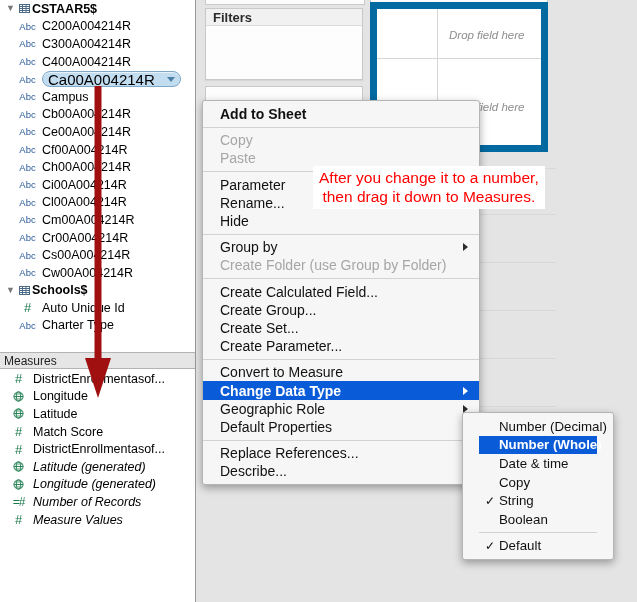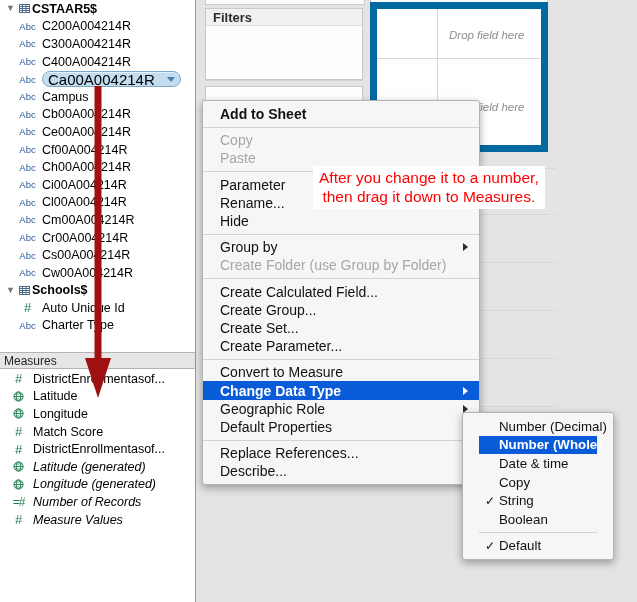--- a/index.html
+++ b/index.html
@@ -380,33 +380,33 @@
         <div class="tree-row" style="padding-left:4px">
           <span class="type-globe">
             <svg width="11" height="11" viewBox="0 0 12 12">
               <circle cx="6" cy="6" r="5" fill="none" stroke="#1a7a4a" stroke-width="1"></circle>
               <ellipse cx="6" cy="6" rx="2.4" ry="5" fill="none" stroke="#1a7a4a" stroke-width="1"></ellipse>
               <line x1="1" y1="6" x2="11" y2="6" stroke="#1a7a4a" stroke-width="1"></line>
               <line x1="1.9" y1="3.3" x2="10.1" y2="3.3" stroke="#1a7a4a" stroke-width="0.8"></line>
               <line x1="1.9" y1="8.7" x2="10.1" y2="8.7" stroke="#1a7a4a" stroke-width="0.8"></line>
             </svg>
           </span>
-          <span class="lbl">Latitude</span>
+          <span class="lbl">Longitude</span>
         </div>
         <div class="tree-row" style="padding-left:4px">
           <span class="type-globe">
             <svg width="11" height="11" viewBox="0 0 12 12">
               <circle cx="6" cy="6" r="5" fill="none" stroke="#1a7a4a" stroke-width="1"></circle>
               <ellipse cx="6" cy="6" rx="2.4" ry="5" fill="none" stroke="#1a7a4a" stroke-width="1"></ellipse>
               <line x1="1" y1="6" x2="11" y2="6" stroke="#1a7a4a" stroke-width="1"></line>
               <line x1="1.9" y1="3.3" x2="10.1" y2="3.3" stroke="#1a7a4a" stroke-width="0.8"></line>
               <line x1="1.9" y1="8.7" x2="10.1" y2="8.7" stroke="#1a7a4a" stroke-width="0.8"></line>
             </svg>
           </span>
-          <span class="lbl">Longitude</span>
+          <span class="lbl">Latitude</span>
         </div>
         <div class="tree-row" style="padding-left:4px">
           <span class="type-hash">#</span>
           <span class="lbl">Match Score</span>
         </div>
         <div class="tree-row" style="padding-left:4px">
           <span class="type-hash">#</span>
           <span class="lbl">DistrictEnrollmentasof...</span>
         </div>
         <div class="tree-row" style="padding-left:4px">

